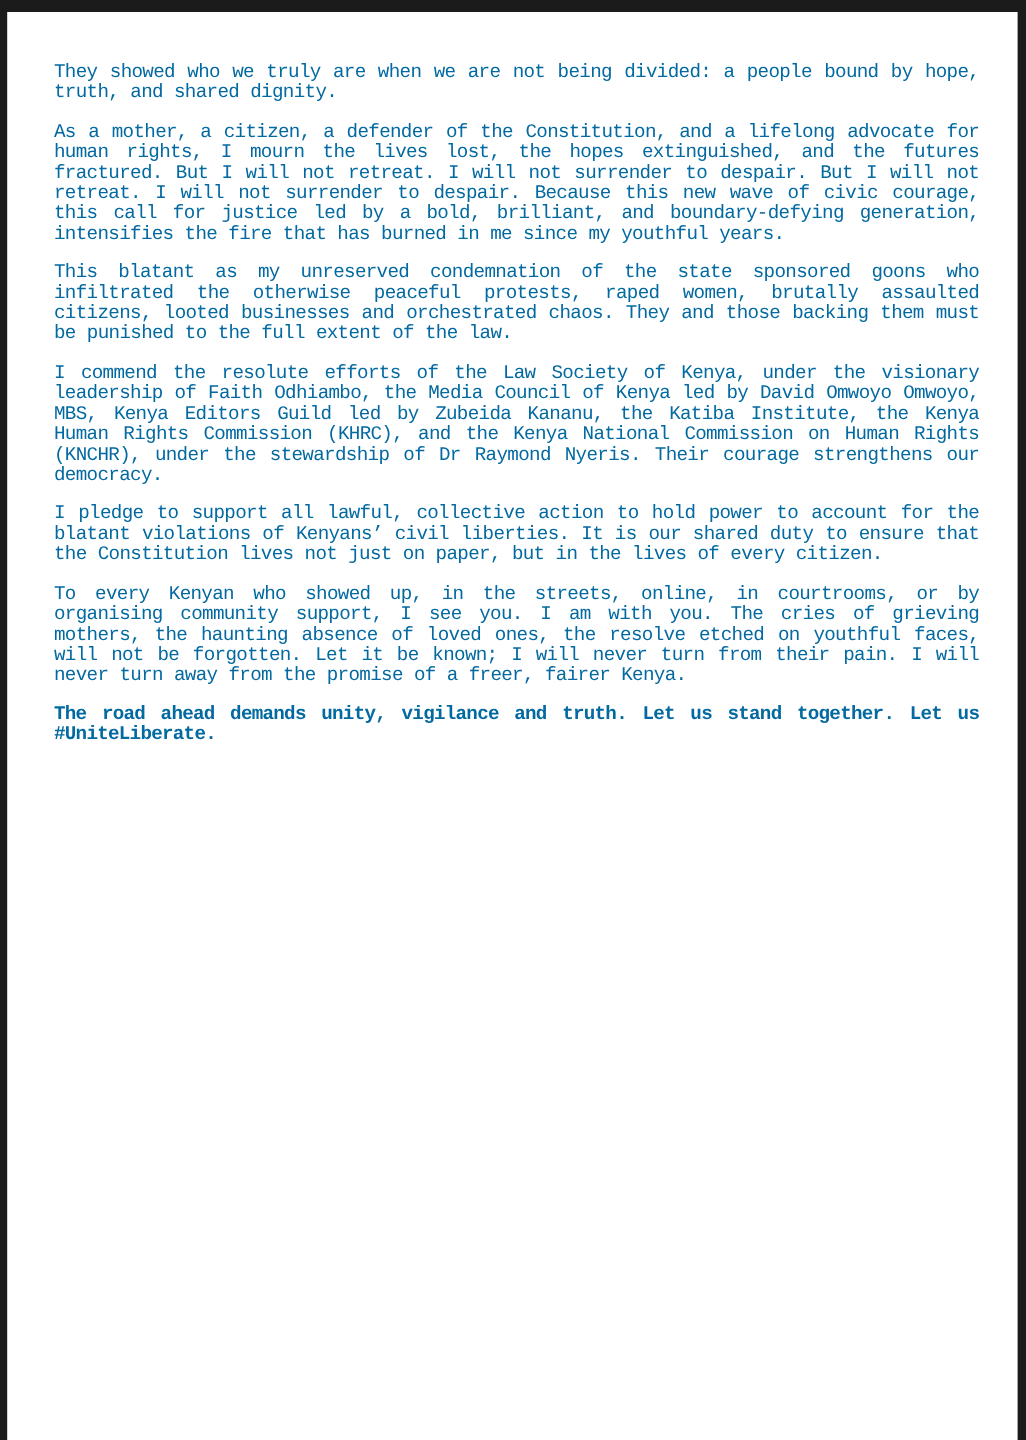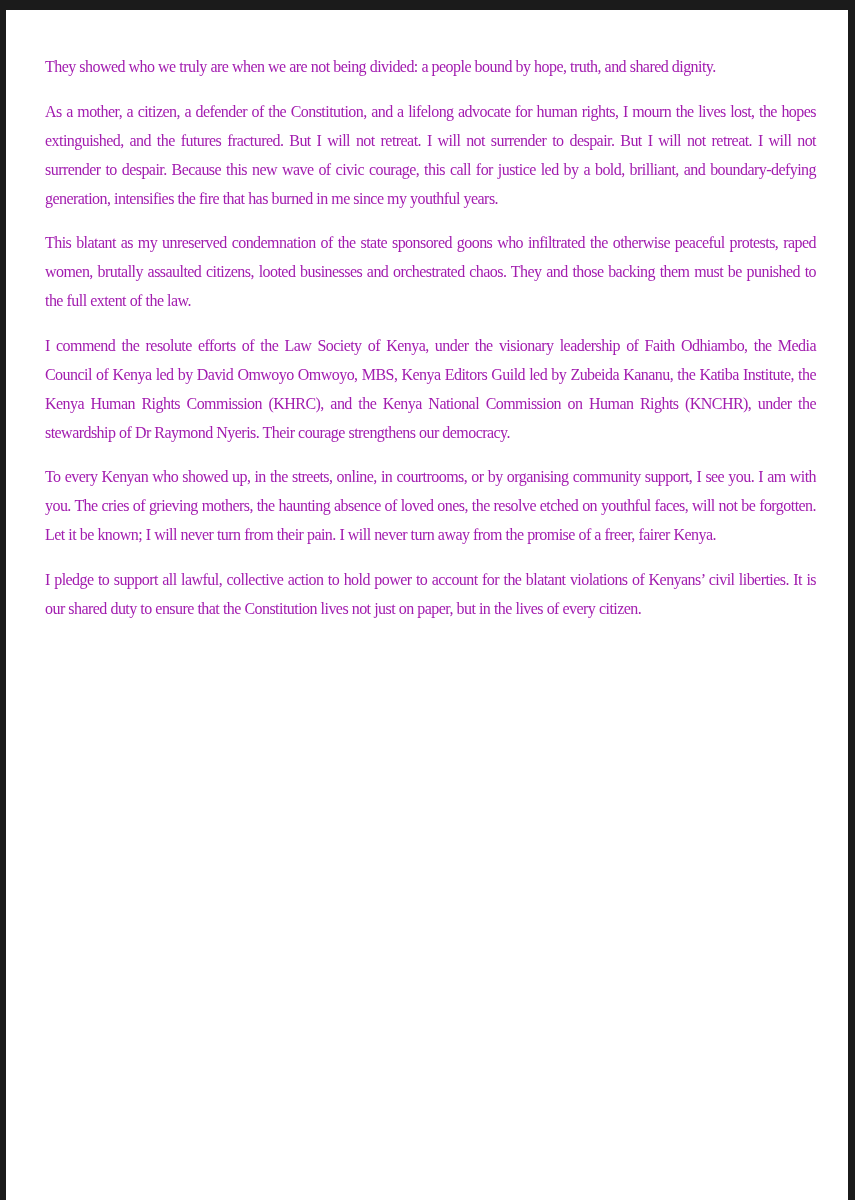--- a/index.html
+++ b/index.html
@@ -16,24 +16,24 @@
     top: 10px;
     width: 842px;
     height: 1190px;
     background: #ffffff;
   }
   .content {
     position: absolute;
     left: 39px;
     top: 42px;
     width: 771px;
-    font-family: Liberation Serif, serif;
+    font-family: Liberation Mono, monospace;
     font-size: 16px;
-    line-height: 29px;
-    color: #a21caf;
+    line-height: 17px;
+    color: #0369a1;
     letter-spacing: -0.55px;
     word-spacing: 0.2px;
   }
   .content p {
     margin: 0 0 15.5px 0;
     text-align: justify;
     text-align-last: left;
   }
   .content p.closing {
     font-weight: bold;
@@ -42,16 +42,17 @@
 </style>
 </head>
 <body>
 
 <div class="page">
   <div class="content">
     <p>They showed who we truly are when we are not being divided: a people bound by hope, truth, and shared dignity.</p>
     <p>As a mother, a citizen, a defender of the Constitution, and a lifelong advocate for human rights, I mourn the lives lost, the hopes extinguished, and the futures fractured. But I will not retreat. I will not surrender to despair. But I will not retreat. I will not surrender to despair. Because this new wave of civic courage, this call for justice led by a bold, brilliant, and boundary-defying generation, intensifies the fire that has burned in me since my youthful years.</p>
     <p>This blatant as my unreserved condemnation of the state sponsored goons who infiltrated the otherwise peaceful protests, raped women, brutally assaulted citizens, looted businesses and orchestrated chaos. They and those backing them must be punished to the full extent of the law.</p>
     <p>I commend the resolute efforts of the Law Society of Kenya, under the visionary leadership of Faith Odhiambo, the Media Council of Kenya led by David Omwoyo Omwoyo, MBS, Kenya Editors Guild led by Zubeida Kananu, the Katiba Institute, the Kenya Human Rights Commission (KHRC), and the Kenya National Commission on Human Rights (KNCHR), under the stewardship of Dr Raymond Nyeris. Their courage strengthens our democracy.</p>
+    <p>I pledge to support all lawful, collective action to hold power to account for the blatant violations of Kenyans’ civil liberties. It is our shared duty to ensure that the Constitution lives not just on paper, but in the lives of every citizen.</p>
     <p>To every Kenyan who showed up, in the streets, online, in courtrooms, or by organising community support, I see you. I am with you. The cries of grieving mothers, the haunting absence of loved ones, the resolve etched on youthful faces, will not be forgotten. Let it be known; I will never turn from their pain. I will never turn away from the promise of a freer, fairer Kenya.</p>
-    <p>I pledge to support all lawful, collective action to hold power to account for the blatant violations of Kenyans’ civil liberties. It is our shared duty to ensure that the Constitution lives not just on paper, but in the lives of every citizen.</p>
+    <p class="closing">The road ahead demands unity, vigilance and truth. Let us stand together. Let us #UniteLiberate.</p>
   </div>
 </div>
 
 </body></html>

